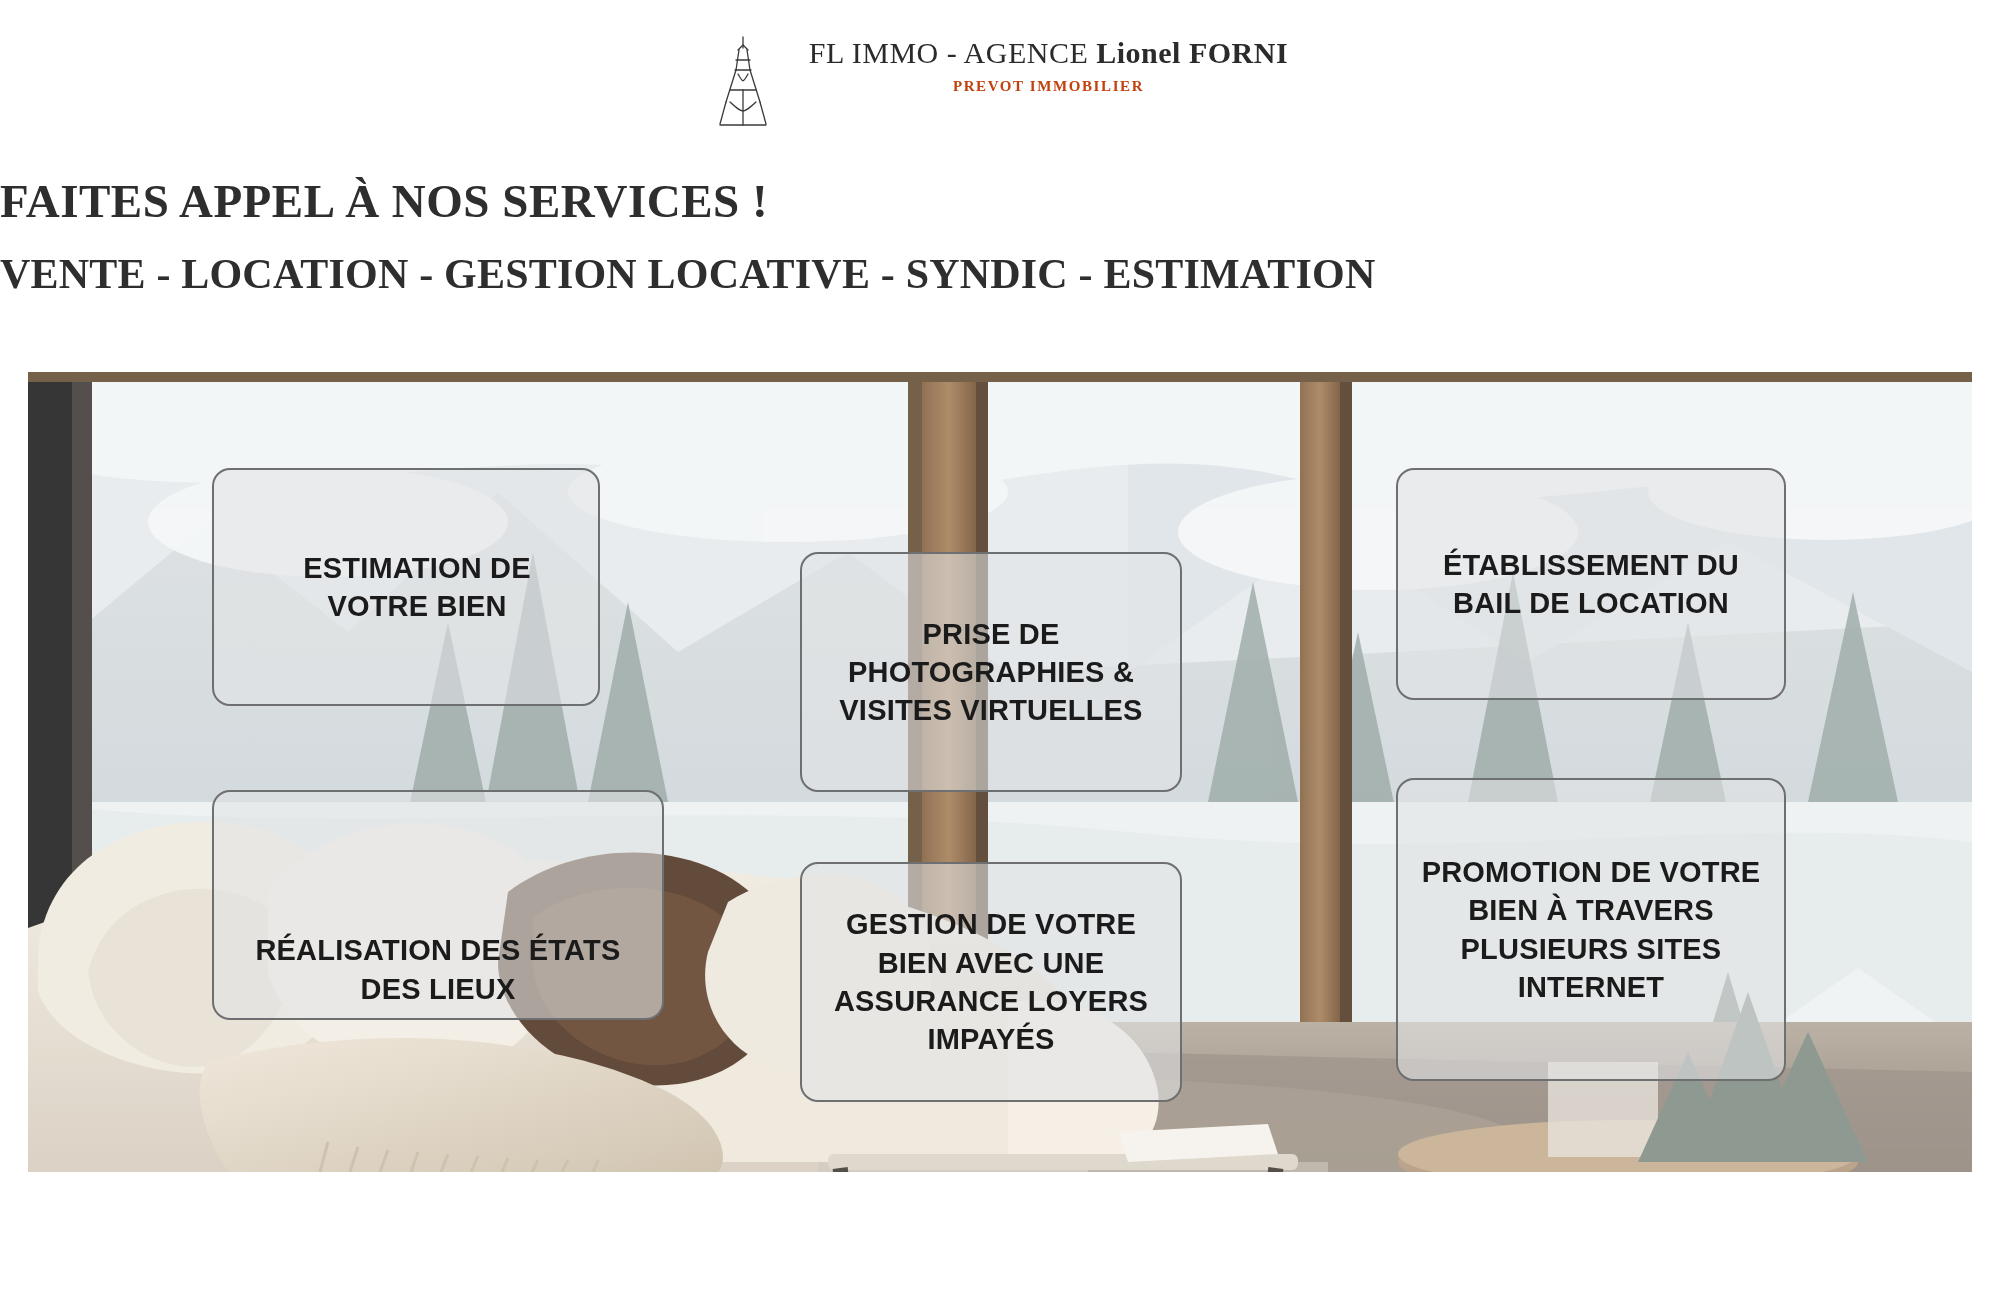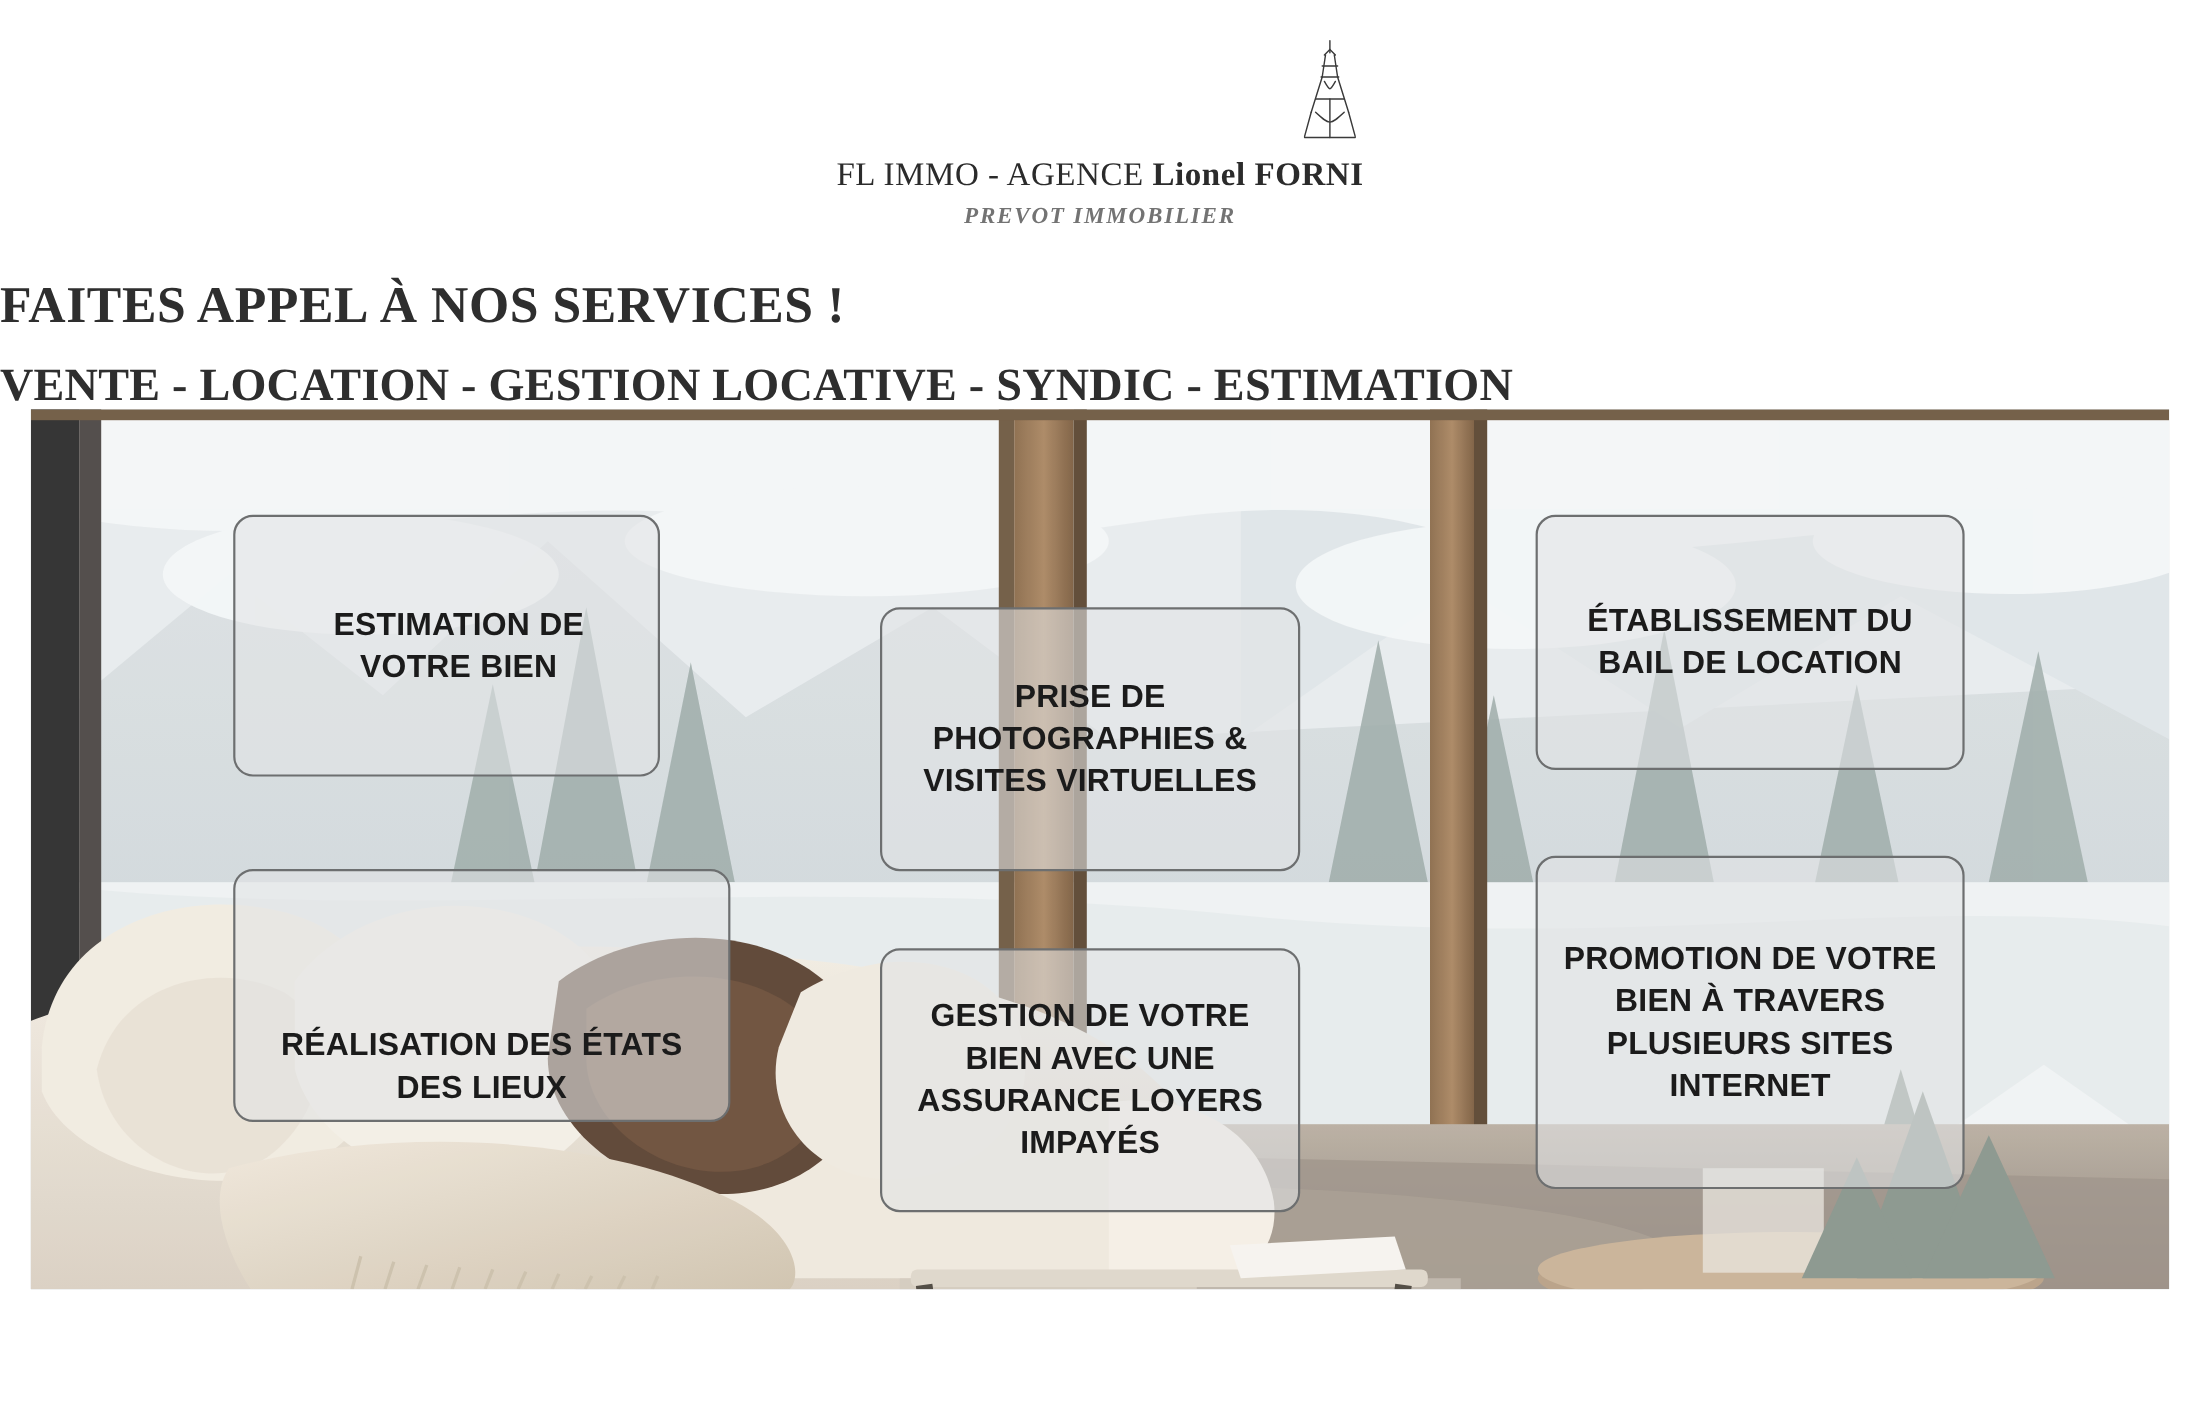--- a/index.html
+++ b/index.html
@@ -18,24 +18,23 @@
   
   .header {
     width: 100%;
     padding-top: 34px;
     display: flex;
     flex-direction: column;
     align-items: center;
   }
   .logo-row {
     display: flex;
-    align-items: flex-end;
+    align-items: flex-start;
     justify-content: center;
-    gap: 10px;
-    flex-direction: column;
+    gap: 35px;
   }
   .eiffel {
     width: 62px;
     height: 96px;
     flex: none;
   }
   .logo-text {
     display: flex;
     flex-direction: column;
     align-items: center;
@@ -49,26 +48,25 @@
     white-space: nowrap;
   }
   .brand .thin {
     font-weight: 400;
   }
   .brand .bold {
     font-weight: 700;
   }
   .sub-brand {
     font-family: "Liberation Serif", serif;
-    font-size: 21px;
+    font-size: 15px;
     font-weight: 700;
     letter-spacing: 1.6px;
-    color: #737373;
+    color: #c2410c;
     margin-top: 8px;
-    font-style: italic;
   }
 
   
   .title-main {
     font-family: "Liberation Serif", serif;
     font-size: 47px;
     font-weight: 700;
     color: #2e2e2e;
     text-align: left;
     margin-top: 44px;

